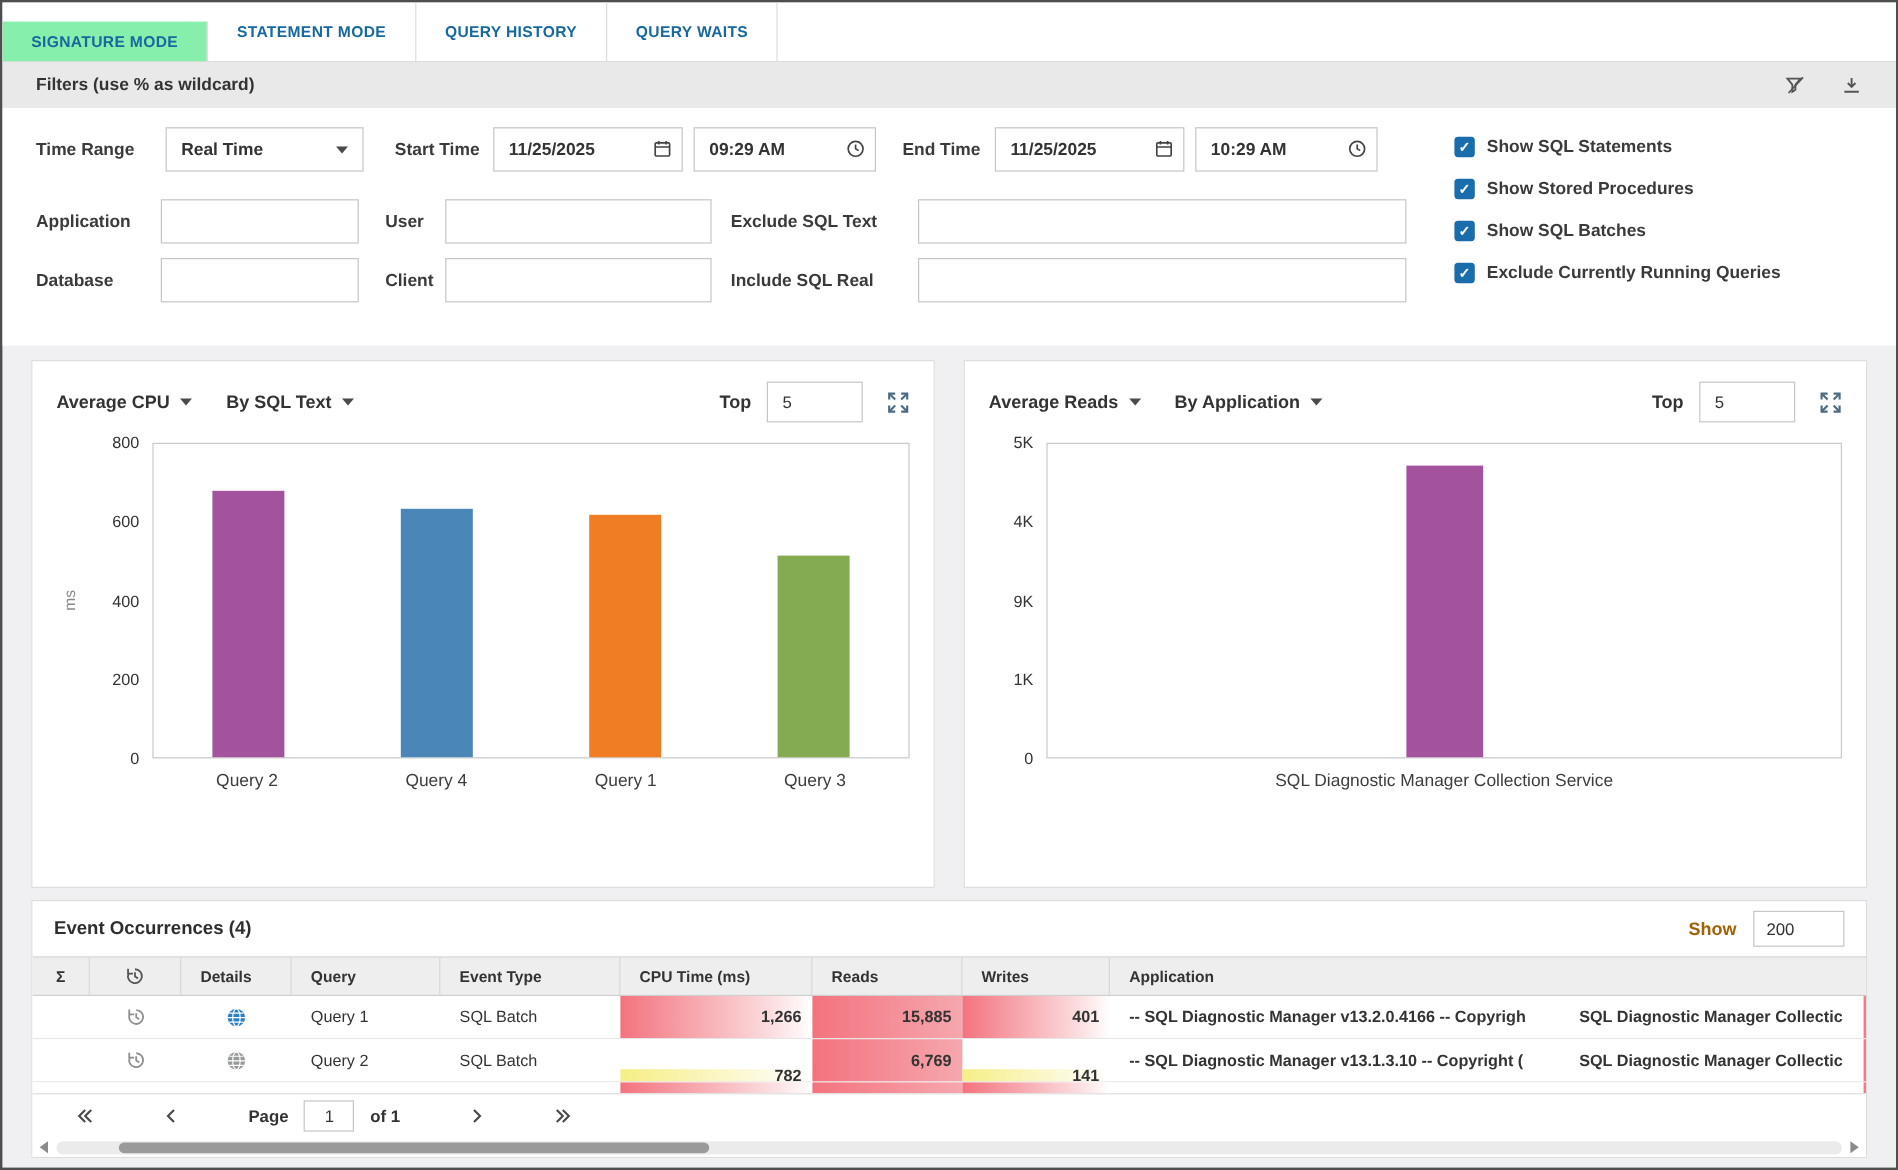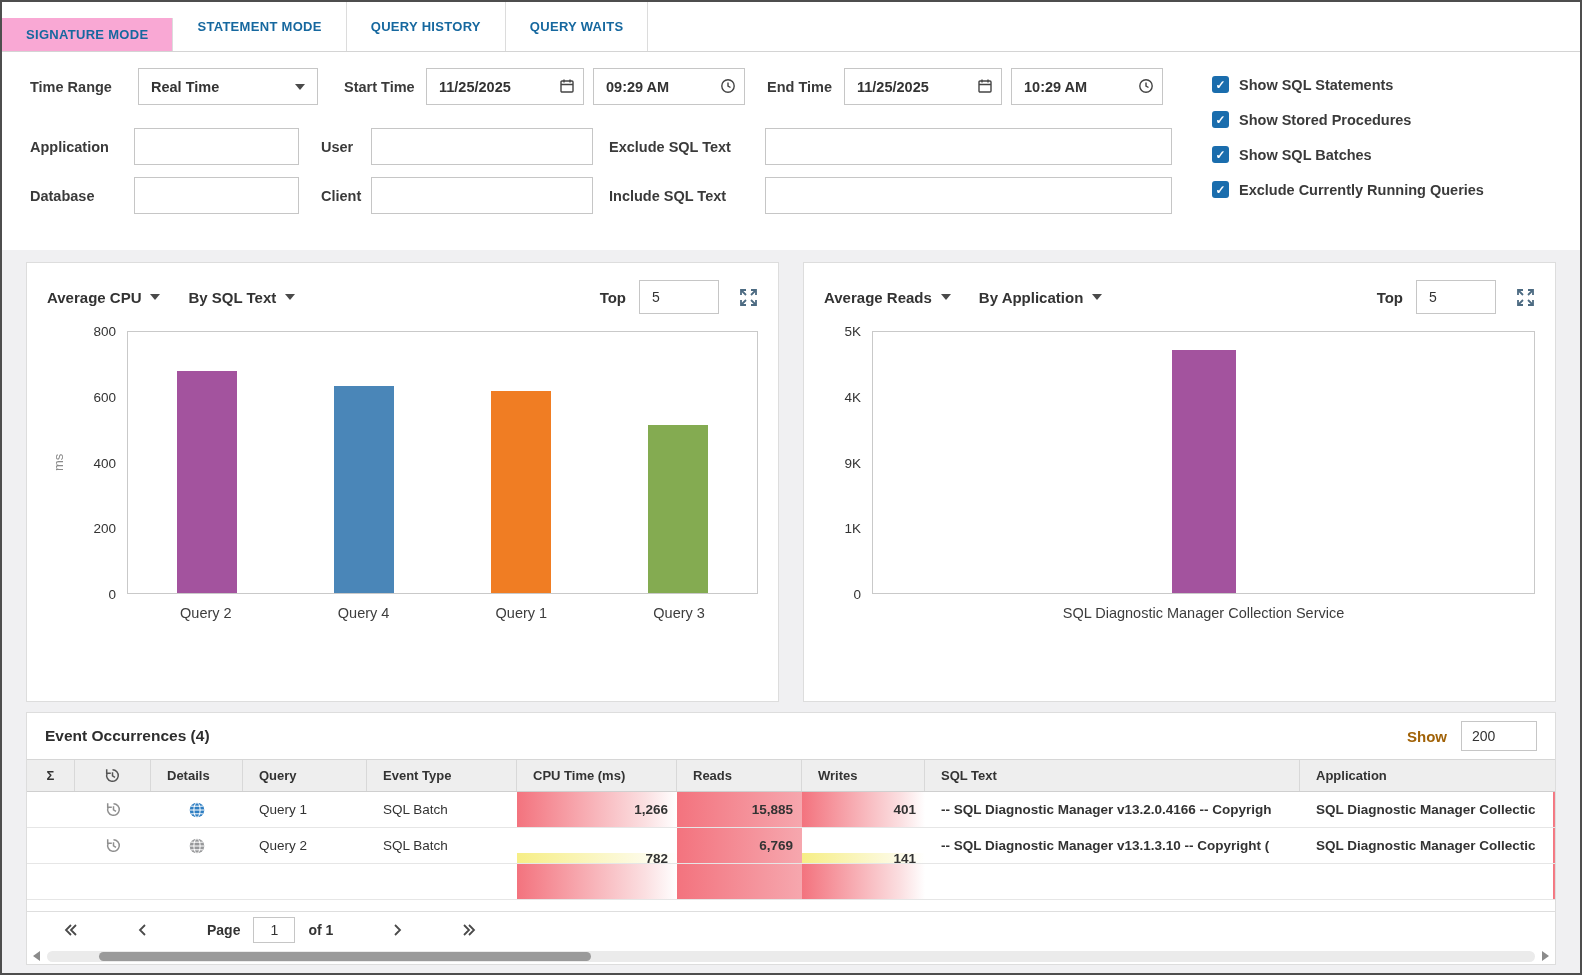--- a/index.html
+++ b/index.html
@@ -2,36 +2,36 @@
 <html><head>
 <meta charset="utf-8">
 <style>
   * { margin:0; padding:0; box-sizing:border-box; }
   body { background:#fff; font-family:"Liberation Sans", sans-serif; }
   .page { width:1582px; height:975px; border:2px solid #4e4e4e; background:#f0f0f2; display:flex; flex-direction:column; overflow:hidden; }
 
   
   .tabbar { display:flex; background:#fff; height:50px; flex:0 0 auto; border-bottom:1px solid #d4d4d4; }
   .tab { display:flex; align-items:center; padding:0 24px; border-right:1px solid #dcdcdc; color:#16689f; font-size:13px; font-weight:700; letter-spacing:.3px; cursor:pointer; white-space:nowrap; }
-  .tab.active { background:#f9a8d4;margin-top:16px; }
+  .tab.active { background:#86efac;margin-top:16px; }
 
   
   .filters-head { height:38px; background:#e9e9ea; display:flex; align-items:center; padding:0 28px; flex:0 0 auto; }
   .filters-title { font-size:14.5px; font-weight:700; color:#333; }
   .spacer { flex:1; }
   .fh-icon { margin-left:28px; display:flex; cursor:pointer; }
 
   
   .filters-form { background:#fff; height:198px; padding:16px 0 0 28px; position:relative; flex:0 0 auto; }
   .frow { display:flex; align-items:center; }
   .r1 { margin-bottom:23px; } .r2 { margin-bottom:12px; }
   .flabel { font-size:14.5px; font-weight:700; color:#3a3a3a; white-space:nowrap; }
   .lw1 { width:108px; } .lw2 { width:82px; margin-left:26px; } .lw3 { width:77px; margin-left:22px; }
   .lw4 { width:104px; } .lw5 { width:50px; margin-left:22px; } .lw6 { width:156px; margin-left:16px; }
-  .select { width:180px; height:37px; border:1px solid #c6c6c6; background:#fff; display:flex; align-items:center; justify-content:space-between; padding:0 12px; font-size:14.5px; font-weight:600; color:#333; cursor:pointer; }
+  .select { width:165px; height:37px; border:1px solid #c6c6c6; background:#fff; display:flex; align-items:center; justify-content:space-between; padding:0 12px; font-size:14.5px; font-weight:600; color:#333; cursor:pointer; }
   .caret { width:0; height:0; border-left:5px solid transparent; border-right:5px solid transparent; border-top:6px solid #4a4a4a; }
   .inputwrap { position:relative; }
   .inputwrap input { height:37px; width:100%; border:1px solid #c6c6c6; padding:0 32px 0 12px; font-size:14.5px; font-weight:600; color:#333; font-family:"Liberation Sans", sans-serif; background:#fff; }
   .in-icon { position:absolute; right:9px; top:10px; display:flex; pointer-events:none; }
   .w158 { width:158px; } .w152 { width:152px; margin-left:9px; }
   .tinput { height:37px; border:1px solid #c6c6c6; font-size:14.5px; padding:0 12px; color:#333; font-family:"Liberation Sans", sans-serif; background:#fff; }
   .w165 { width:165px; } .w222 { width:222px; } .w407 { width:407px; }
   .cbstack { position:absolute; left:1210px; top:24px; display:flex; flex-direction:column; gap:18px; }
   .cbrow { display:flex; align-items:center; gap:10px; cursor:pointer; }
   .cb { width:17px; height:17px; background:#1a6dad; border-radius:3px; color:#fff; font-size:12px; font-weight:700; display:flex; align-items:center; justify-content:center; flex:0 0 auto; }
@@ -108,20 +108,35 @@
         <span>STATEMENT MODE</span>
       </div>
     <div class="tab">
         <span>QUERY HISTORY</span>
       </div>
     <div class="tab">
         <span>QUERY WAITS</span>
       </div>
   </div>
 
+  <div class="filters-head">
+    <span class="filters-title">Filters (use % as wildcard)</span>
+    <span class="spacer"></span>
+    <span class="fh-icon">
+      <svg width="20" height="20" viewBox="0 0 20 20" fill="none" stroke="#555" stroke-width="1.5">
+          <path d="M3.5 4.5h11l-4.3 5v4.3l-2.6 1.7v-6z"></path>
+          <path d="M16.5 3.5l-12 13"></path>
+        </svg>
+    </span>
+    <span class="fh-icon">
+      <svg width="18" height="18" viewBox="0 0 18 18" fill="none" stroke="#555" stroke-width="1.6">
+          <path d="M9 3v7M5.8 7.2L9 10.4l3.2-3.2M3 14.5h12"></path>
+        </svg>
+    </span>
+  </div>
 
   <div class="filters-form">
     <div class="frow r1">
       <span class="flabel lw1">Time Range</span>
       <div class="select">
         <span>Real Time</span>
         <span class="caret"></span>
       </div>
       <span class="flabel lw2">Start Time</span>
       <div class="inputwrap w158">
@@ -170,21 +185,21 @@
       <input class="tinput w222" value="" style="">
       <span class="flabel lw6">Exclude SQL Text</span>
       <input class="tinput w407" value="" style="">
     </div>
 
     <div class="frow">
       <span class="flabel lw4">Database</span>
       <input class="tinput w165" value="" style="">
       <span class="flabel lw5">Client</span>
       <input class="tinput w222" value="" style="">
-      <span class="flabel lw6">Include SQL Text</span>
+      <span class="flabel lw6">Include SQL Real</span>
       <input class="tinput w407" value="" style="">
     </div>
 
     <div class="cbstack">
       <div class="cbrow">
         <span class="cb">✓</span>
         <span class="cblabel">Show SQL Statements</span>
       </div>
       <div class="cbrow">
         <span class="cb">✓</span>
@@ -319,21 +334,20 @@
               <path d="M8.5 5.3v3.5l2.5 1.5"></path>
             </svg>
         </span>
       </div>
       <div class="hcell c2">Details</div>
       <div class="hcell c3">Query</div>
       <div class="hcell c4">Event Type</div>
       <div class="hcell c5">CPU Time (ms)</div>
       <div class="hcell c6">Reads</div>
       <div class="hcell c7">Writes</div>
-      <div class="hcell c8">SQL Text</div>
       <div class="hcell c9h">Application</div>
     </div>
 
     <div class="grid-body">
         <div class="grow">
           <div class="gcell c0 center"></div>
           <div class="gcell c1 center">
             <span style="display:flex">
               <svg width="17" height="17" viewBox="0 0 17 17" fill="none" stroke="#8f8f8f" stroke-width="1.5">
                 <path d="M8.5 2.7a5.8 5.8 0 1 1-5.4 3.6"></path>

